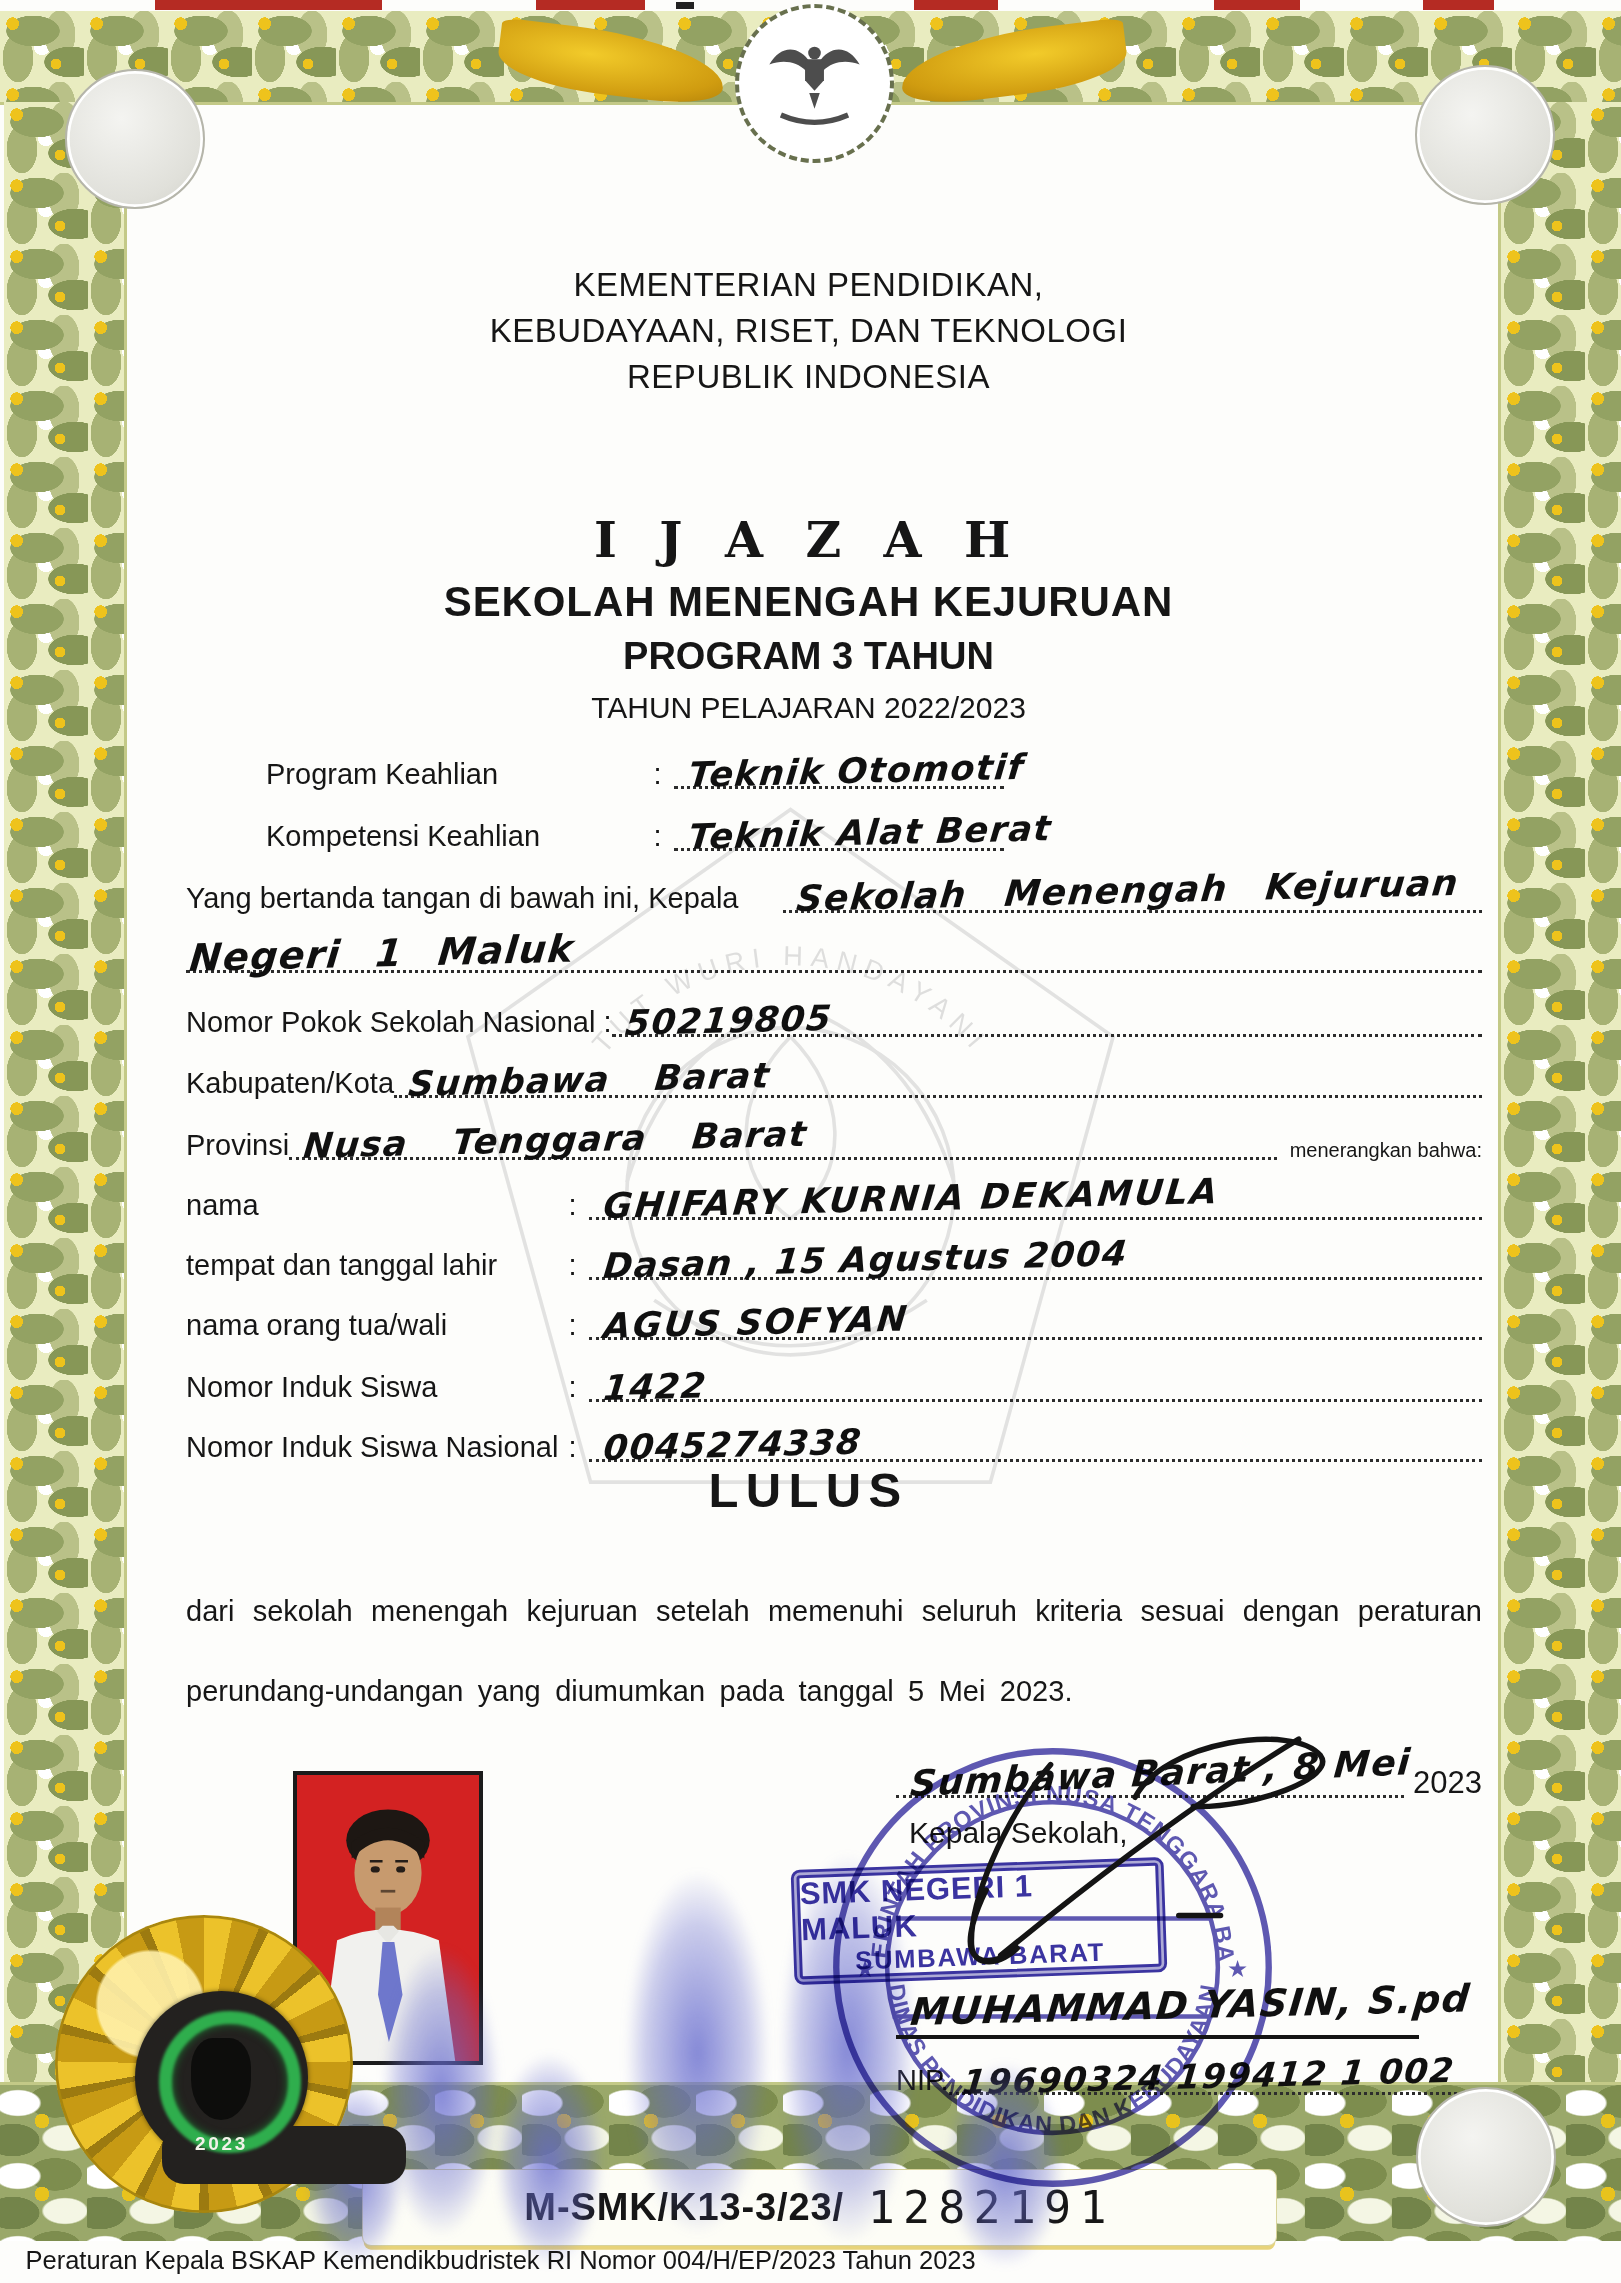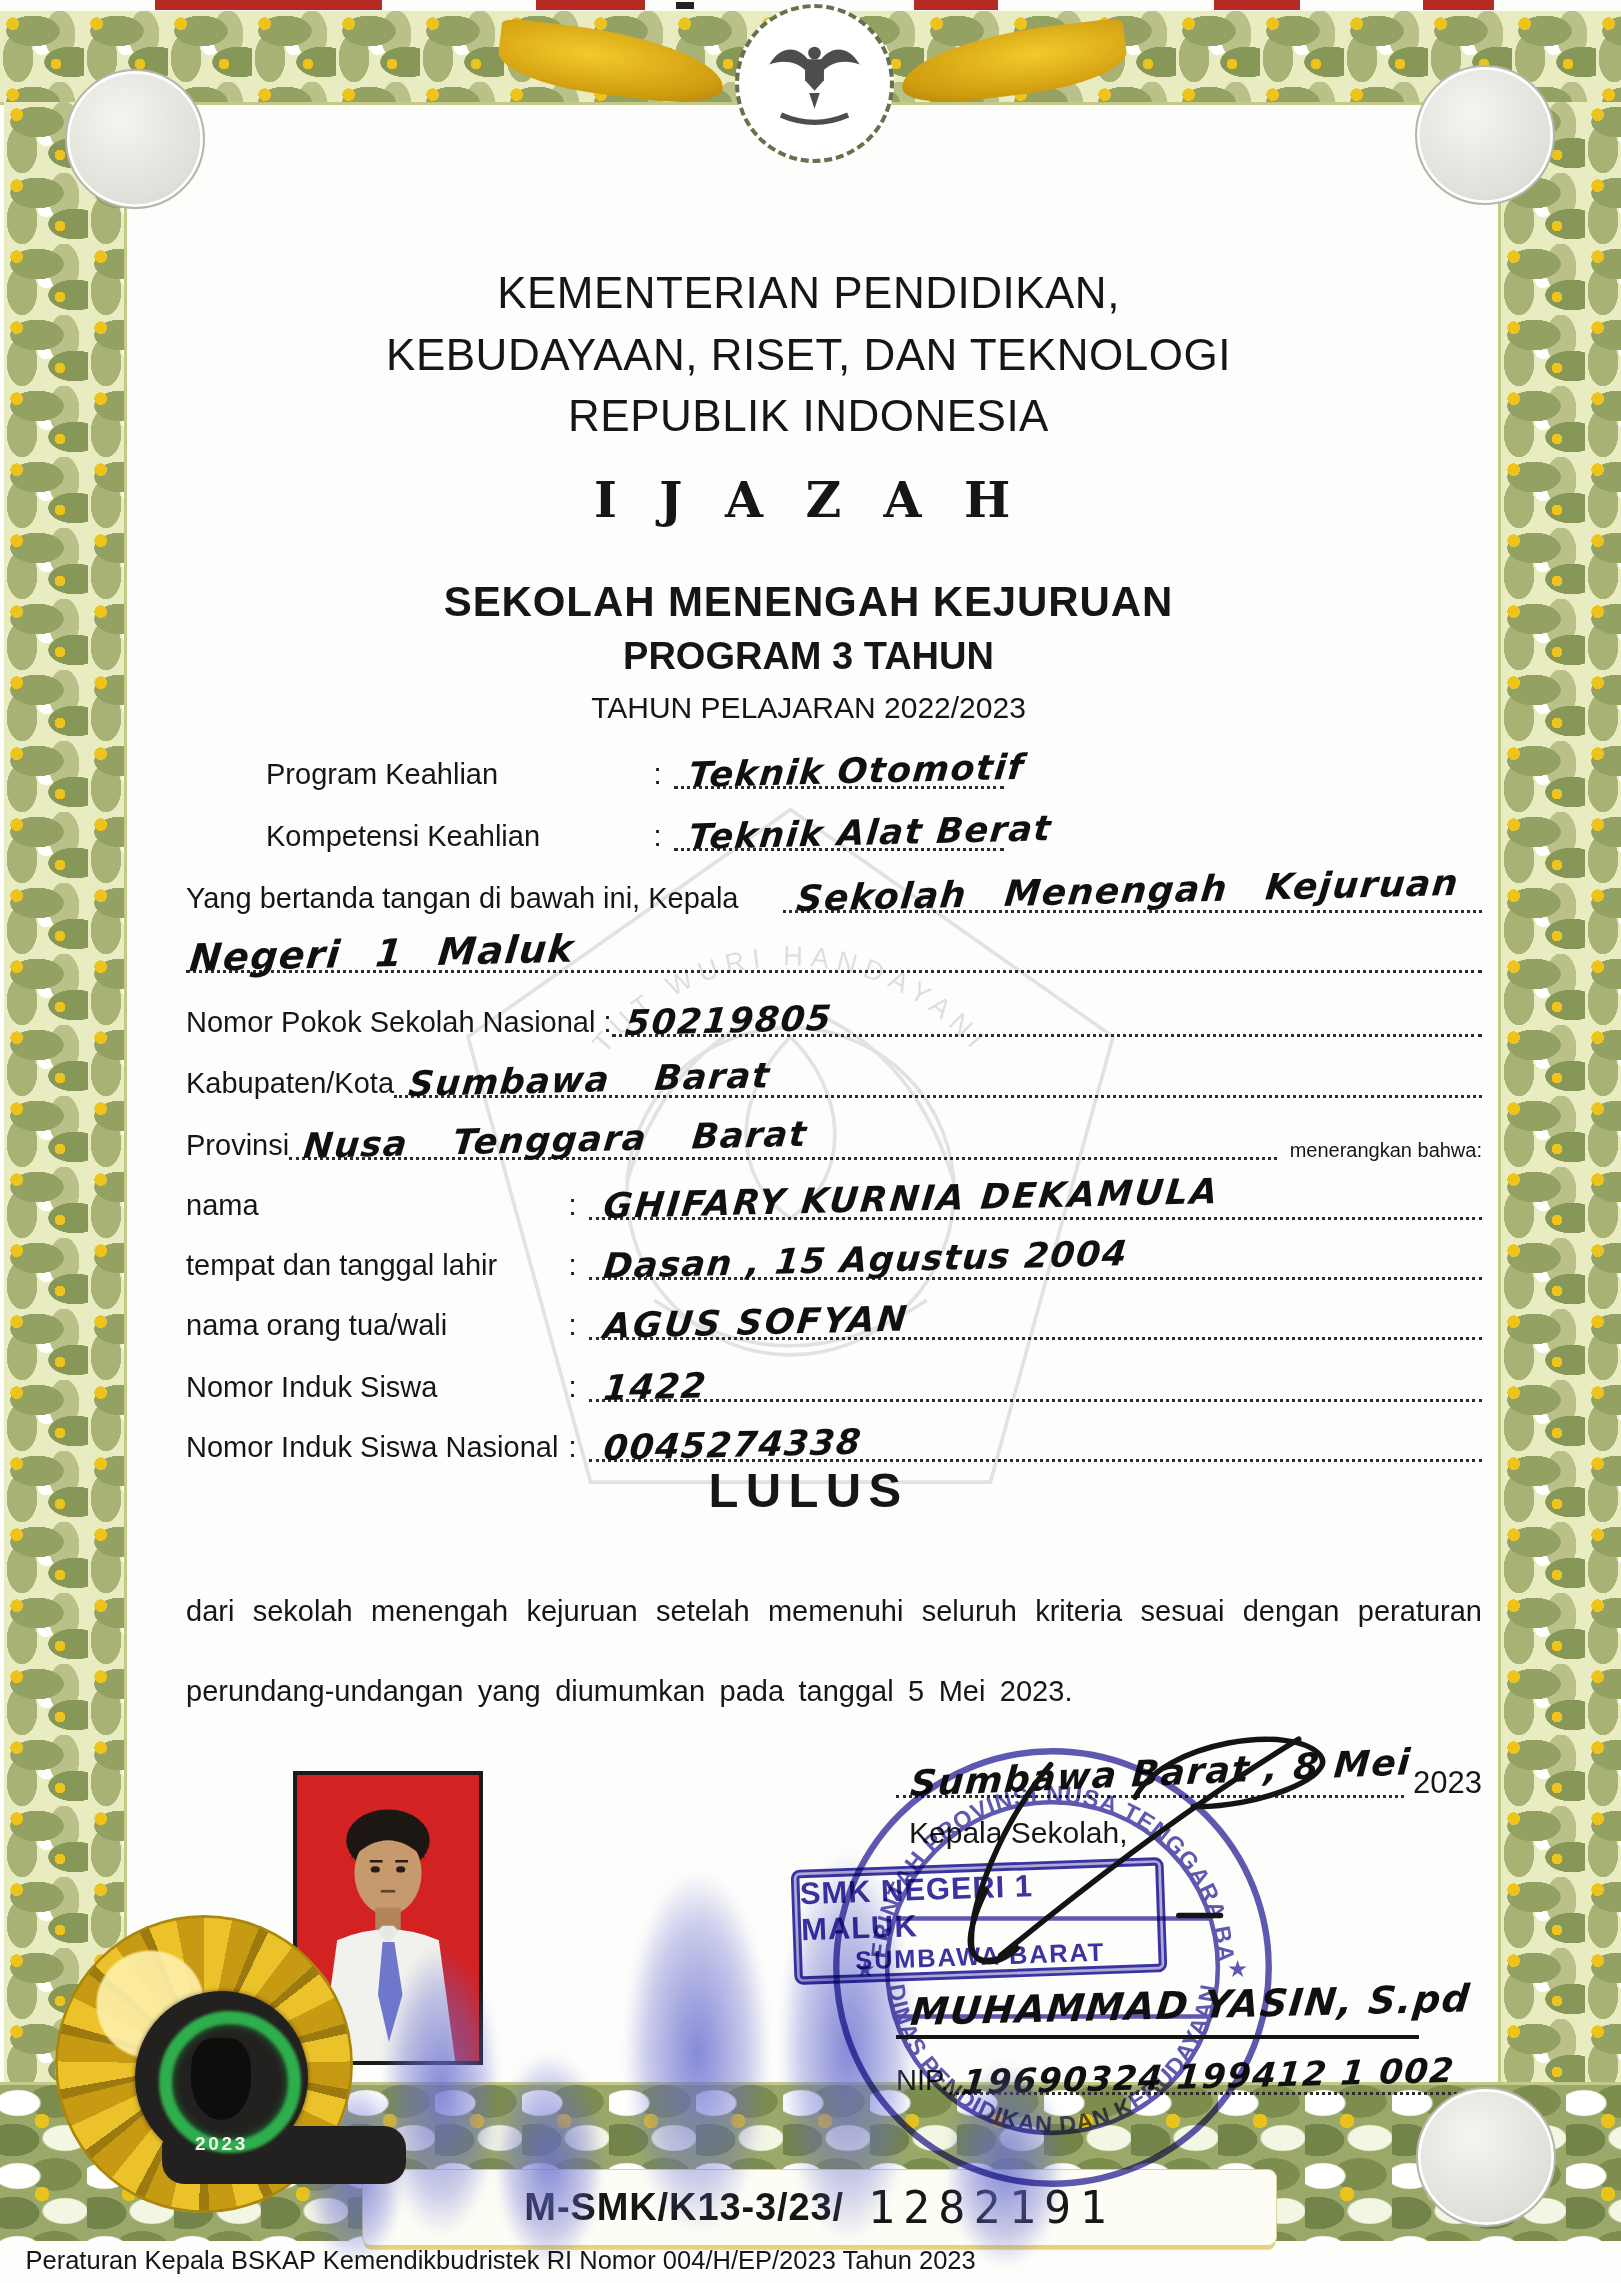--- a/index.html
+++ b/index.html
@@ -43,22 +43,22 @@
   .gold-swirl{position:absolute;top:31px;width:227px;height:64px;z-index:5;border-radius:12% 88% 40% 60%;
     background:radial-gradient(ellipse at 40% 40%,#f2cb2a,#d09c10 70%,#b07f08);}
   .gold-swirl.left{left:498px;transform:rotate(7deg);}
   .gold-swirl.right{left:900px;transform:rotate(-7deg) scaleX(-1);}
 
   
   .watermark{position:absolute;left:427px;top:791px;width:727px;height:746px;z-index:1;opacity:.55;}
 
   
   .center-text{position:absolute;left:145px;width:1327px;text-align:center;z-index:3;}
-  .hdr{font-size:44px;line-height:1.40;letter-spacing:0.5px;}
-  .ttl{font-family:"DejaVu Serif",serif;font-weight:bold;font-size:49px;letter-spacing:12.7px;}
+  .hdr{font-size:33px;line-height:1.40;letter-spacing:0.5px;}
+  .ttl{font-family:"DejaVu Serif",serif;font-weight:bold;font-size:49px;letter-spacing:12.7px;margin-top:40px;}
   .sub1{font-weight:bold;font-size:42px;letter-spacing:0.9px;}
   .sub2{font-weight:bold;font-size:38px;}
   .yr{font-size:30px;}
 
   
   .row{position:absolute;left:186px;width:1296px;display:flex;align-items:flex-end;height:51px;z-index:3;}
   .lbl{font-size:29px;white-space:nowrap;line-height:1;}
   .lbl-indent{padding-left:80px;}
   .lbl-w{width:377px;flex:none;}
   .colon{font-size:29px;padding:0 12.7px 0 5.5px;line-height:1;}

